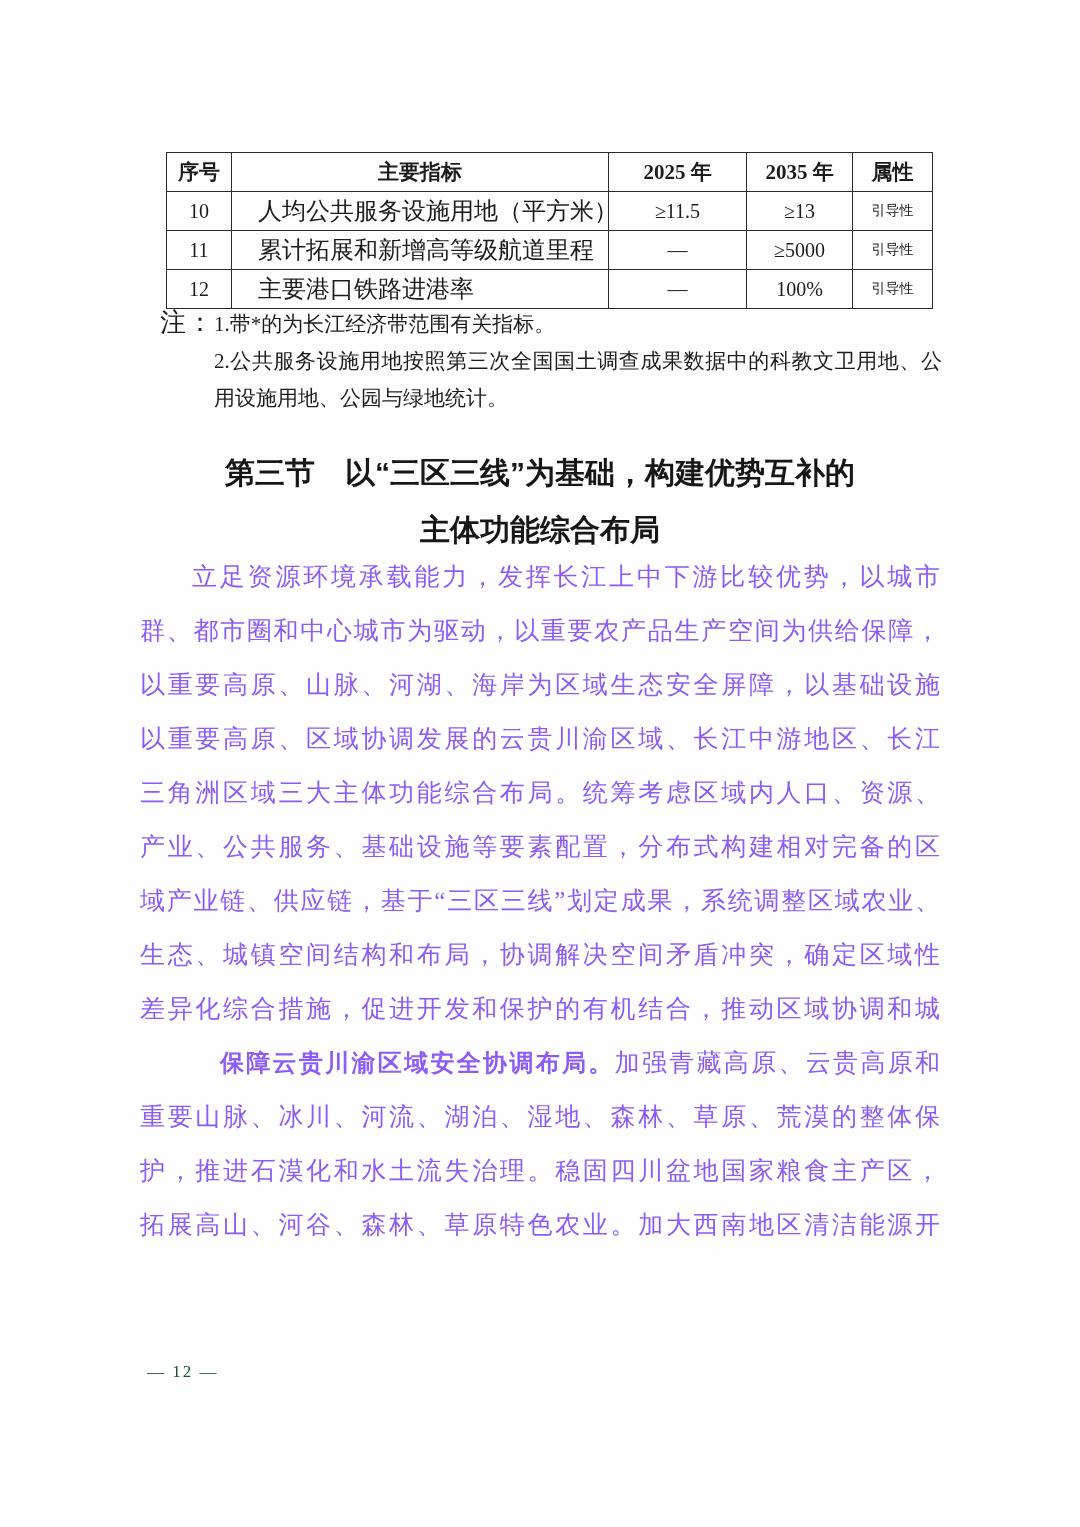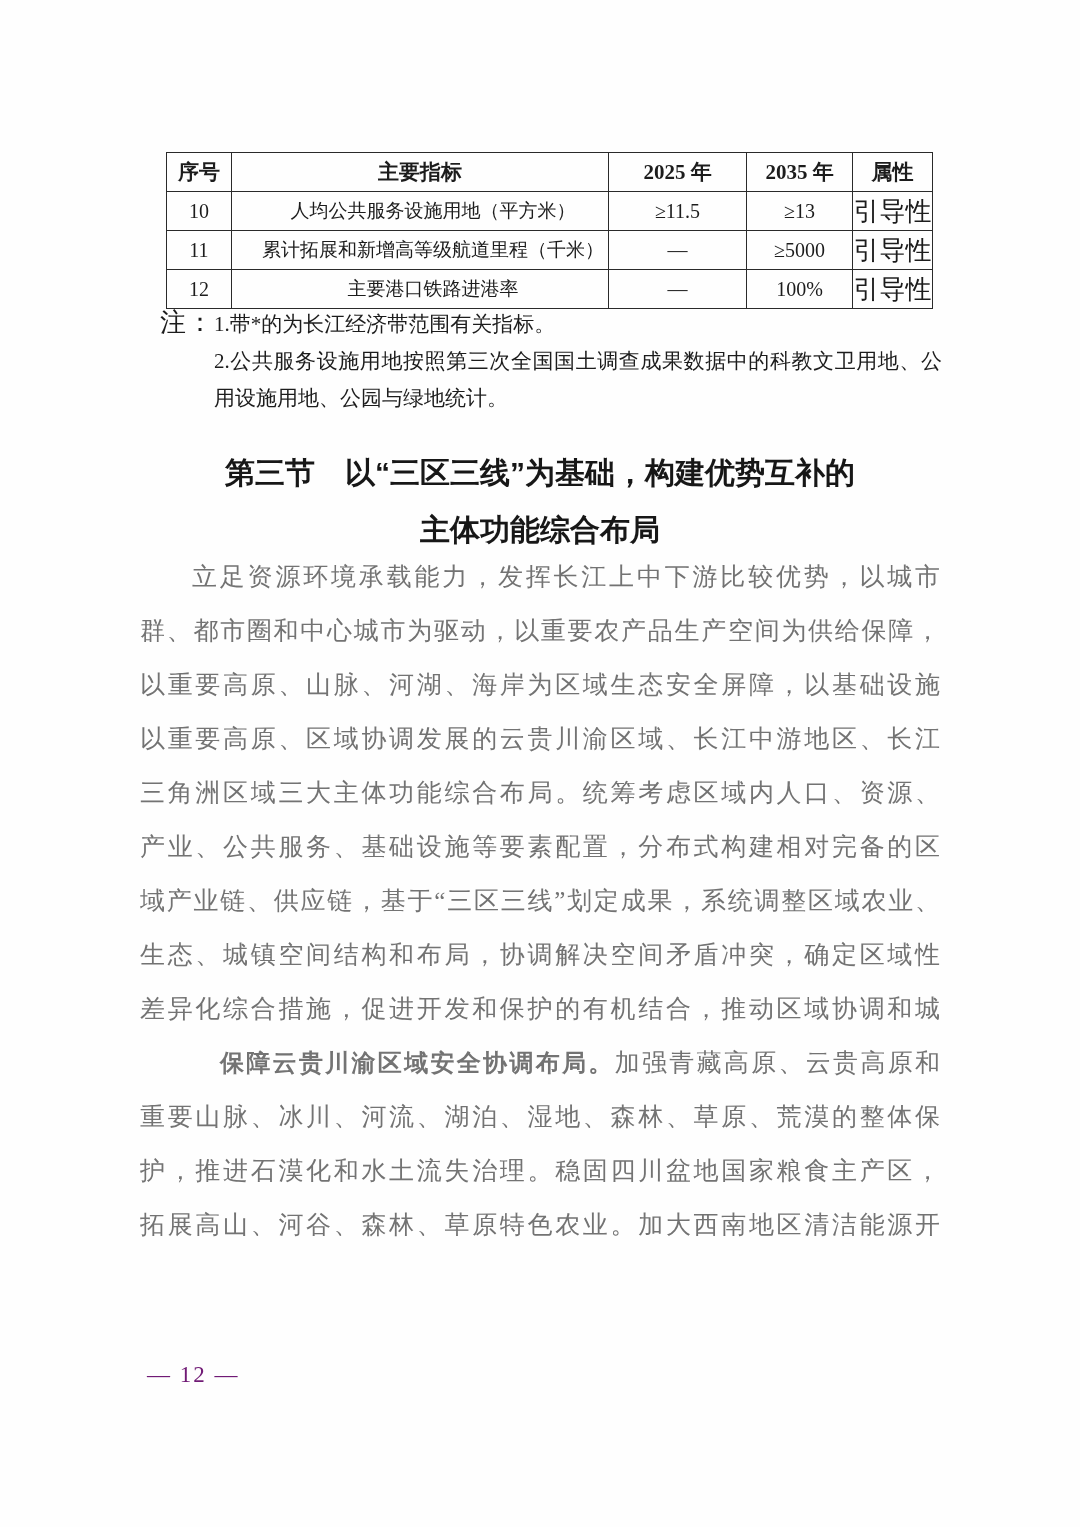--- a/index.html
+++ b/index.html
@@ -34,27 +34,27 @@
     vertical-align: middle;
     overflow: hidden;
     white-space: nowrap;
   }
   .doc-table th {
     font-size: 21px;
     font-weight: 700;
     text-align: center;
   }
   .doc-table td {
-    font-size: 26px;
+    font-size: 14px;
     text-align: center;
   }
   .doc-table td.c-indicator {
-    text-align: center;
+    text-align: left;
     padding-left: 26px;
-    font-size: 19px;
+    font-size: 24px;
   }
   .doc-table tbody td.c-no,
   .doc-table tbody td.c-2025,
   .doc-table tbody td.c-2035 {
     font-size: 20px;
   }
 
   
   .notes {
     position: absolute;
@@ -98,21 +98,21 @@
     line-height: 57px;
   }
 
   
   .body-text {
     position: absolute;
     top: 550px;
     left: 140px;
     width: 800px;
     font-size: 25px;
-    color: #737373;
+    color: #8b5cf6;
   }
   .line {
     height: 54px;
     line-height: 54px;
     text-align: justify;
     text-align-last: justify;
     overflow: hidden;
     white-space: nowrap;
   }
   .line.indent {
@@ -123,23 +123,23 @@
     font-family: "Liberation Sans", "DejaVu Sans", sans-serif;
     font-size: 24px;
     margin-left: 28px;
   }
 
   
   .page-number {
     position: absolute;
     top: 1362px;
     left: 147px;
-    font-size: 23px;
+    font-size: 17px;
     letter-spacing: 2px;
-    color: #701a75;
+    color: #14532d;
   }
 </style>
 </head>
 <body>
 
 <div class="page">
 
   <table class="doc-table">
     <colgroup>
       <col style="width:65px">

